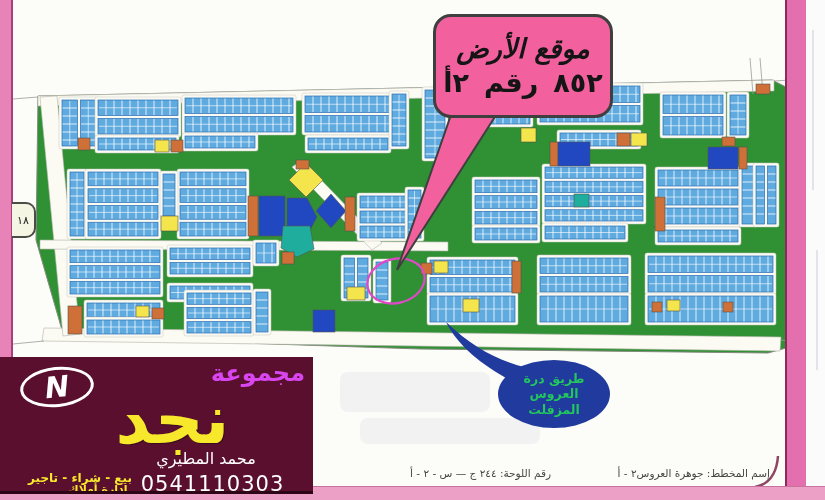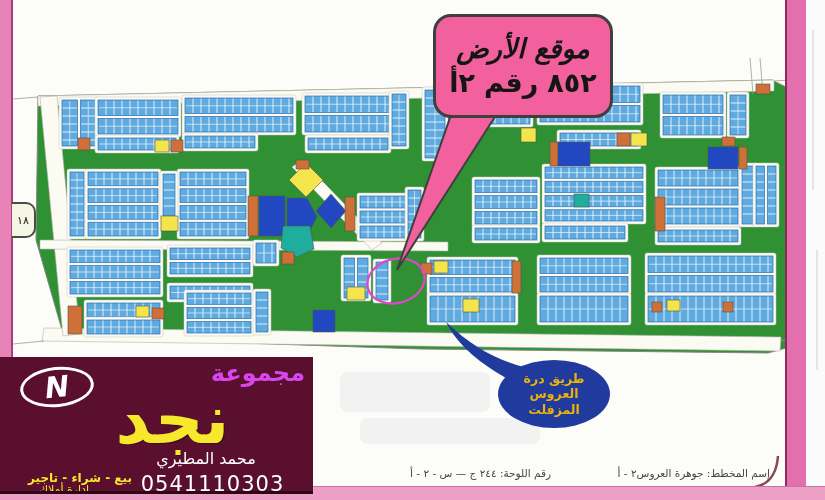--- a/index.html
+++ b/index.html
@@ -17,43 +17,43 @@
   #map-svg{left:0;top:0;width:825px;height:500px;z-index:1;position:absolute;}
   
   .page-tab{left:12px;top:202px;width:24px;height:36px;background:#f5f5e4;border:2px solid #4c4c46;border-left:none;
             border-radius:0 10px 10px 0;display:flex;align-items:center;justify-content:center;
             font-size:11px;color:#222;z-index:3;}
   
   .callout{left:433px;top:14px;width:180px;height:104px;background:#f2609d;border:3px solid #3f3f3f;
            border-radius:18px;z-index:4;display:flex;flex-direction:column;align-items:center;justify-content:center;
            gap:4px;color:#151515;font-weight:bold;}
   .callout .l1{font-size:27px;direction:rtl;line-height:1.1;font-style:italic;}
-  .callout .l2{font-size:27px;display:flex;flex-direction:row;gap:9px;direction:ltr;line-height:1.1;}
+  .callout .l2{font-size:27px;display:flex;flex-direction:row;gap:15px;direction:ltr;line-height:1.1;}
   .callout .l2 .ov{direction:ltr;unicode-bidi:bidi-override;}
   .callout .l2 .rt{direction:rtl;}
   
   .bubble{left:498px;top:360px;width:112px;height:68px;background:#203a9d;border-radius:50%;z-index:4;
-          display:flex;flex-direction:column;align-items:center;justify-content:center;color:#eab308;
+          display:flex;flex-direction:column;align-items:center;justify-content:center;color:#22c55e;
           font-weight:bold;font-size:12.5px;line-height:1.25;direction:rtl;text-align:center;}
   
   .plate-label{left:378px;top:467px;width:205px;font-size:10.5px;color:#474740;direction:rtl;text-align:center;z-index:3;}
   .plan-label{left:588px;top:467px;width:182px;font-size:10.5px;color:#474740;direction:rtl;text-align:right;z-index:3;}
   
   .banner{left:0;top:357px;width:313px;height:137px;background:#5a0f2e;border-bottom:3px solid #2e0517;z-index:5;overflow:hidden;}
   .banner .group-word{position:absolute;right:8px;top:2px;font-size:24px;font-weight:bold;color:#d946ef;direction:rtl;}
   .banner .oval{position:absolute;left:20px;top:10px;width:74px;height:40px;border:3px solid #fff;border-radius:50%;
                 transform:rotate(-6deg);display:flex;align-items:center;justify-content:center;}
   .banner .oval span{font-size:29px;font-weight:bold;font-style:italic;color:#fff;}
   .banner .brand{position:absolute;left:40px;top:24px;width:265px;height:78px;line-height:78px;text-align:center;
                  font-size:68px;font-weight:900;color:#f7e82c;direction:rtl;text-shadow:1px 1px 0 #3a0a1e;}
   .banner .subtitle{position:absolute;left:10px;top:93px;width:112px;text-align:center;font-size:20px;font-weight:bold;
                     color:#f7e82c;direction:rtl;}
   .banner .services{position:absolute;left:4px;top:114px;width:152px;text-align:center;font-size:12px;font-weight:bold;
                     color:#f7e82c;direction:rtl;}
-  .banner .services2{position:absolute;left:14px;top:126px;width:100px;text-align:center;font-size:11px;font-weight:normal;
+  .banner .services2{position:absolute;left:48px;top:126px;width:100px;text-align:center;font-size:11px;font-weight:bold;
                      color:#f7e82c;direction:rtl;}
   .banner .agent{position:absolute;left:140px;top:92px;width:132px;text-align:center;font-size:16px;color:#fff;direction:rtl;}
   .banner .phone{position:absolute;left:135px;top:115px;width:155px;text-align:center;font-size:21px;font-weight:normal;
                  color:#fff;letter-spacing:1px;}
   
   .ghost-blob{position:absolute;background:rgba(175,182,200,0.14);border-radius:8px;z-index:1;}
 </style>
 </head>
 <body>
 

